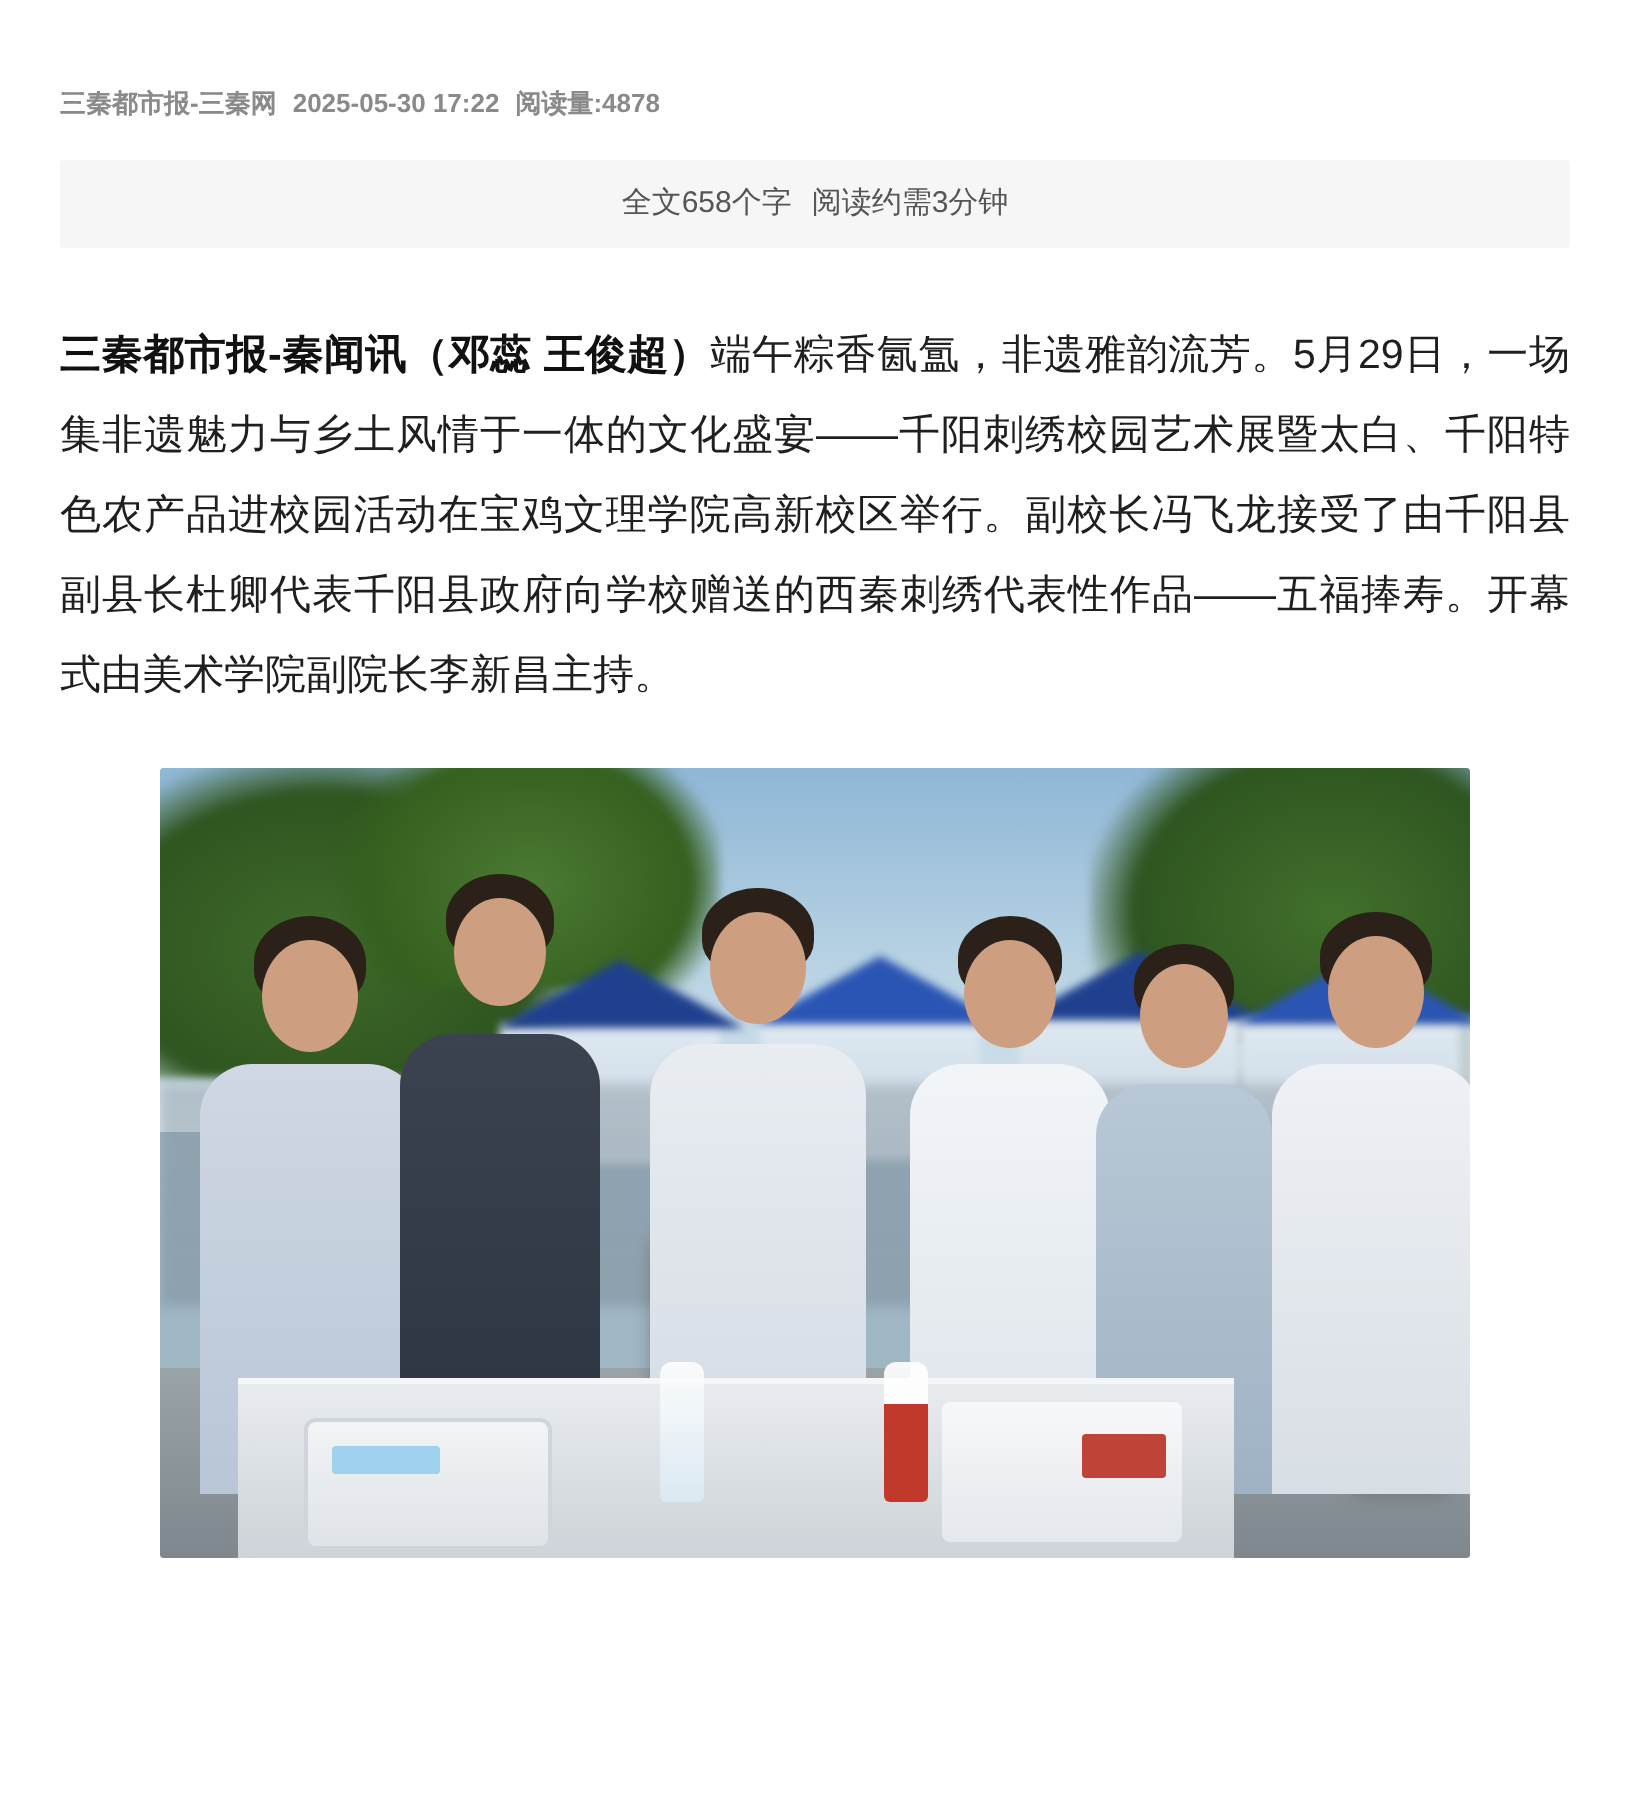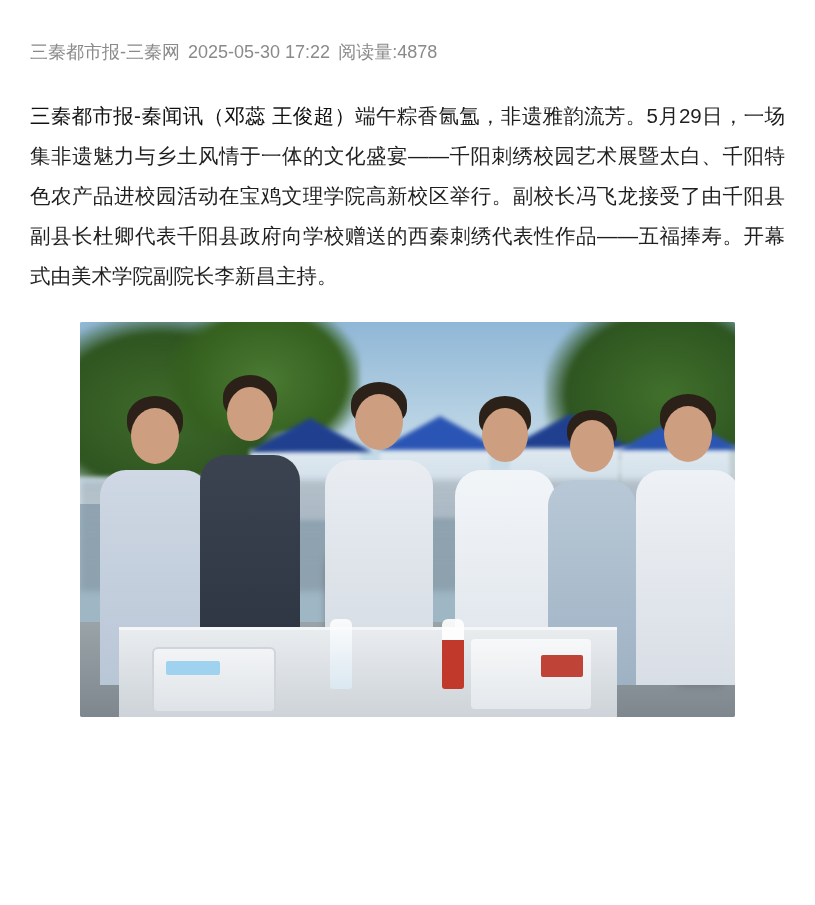--- a/index.html
+++ b/index.html
@@ -22,24 +22,25 @@
   .article-title {
     font-size: 30px;
     line-height: 48px;
     font-weight: 700;
     color: #1a1a1a;
     letter-spacing: 0.5px;
     margin: 6px 0 0 0;
   }
   .meta-line {
     margin-top: 22px;
-    font-size: 18px;
+    font-size: 13px;
     color: #8a8a8a;
     line-height: 20px;
     white-space: nowrap;
+    font-weight: bold;
   }
   .meta-line .meta-sep {
     display: inline-block;
     width: 8px;
   }
   .readbar {
     margin-top: 18px;
     background: #f6f6f6;
     height: 44px;
     line-height: 44px;
@@ -52,21 +53,21 @@
   .readbar .rb-gap { display: inline-block; width: 10px; }
   .body-text {
     margin-top: 34px;
     font-size: 20.5px;
     line-height: 40px;
     color: #1f1f1f;
     text-align: justify;
     text-justify: inter-ideograph;
   }
   .body-text .lead {
-    font-weight: 400;
+    font-weight: 700;
     color: #111111;
   }
   .figure {
     margin: 26px 0 0 0;
     display: flex;
     justify-content: center;
   }
   .photo {
     position: relative;
     width: 655px;
@@ -175,20 +176,23 @@
 </head>
 <body>
 
 <div class="page">
 
 
   <div class="meta-line">
     <span>三秦都市报-三秦网</span><span class="meta-sep"></span><span>2025-05-30 17:22</span><span class="meta-sep"></span><span>阅读量:4878</span>
   </div>
 
+  <div class="readbar">
+    <span>全文658个字</span><span class="rb-gap"></span><span>阅读约需3分钟</span>
+  </div>
 
   <div class="body-text">
     <span class="lead">三秦都市报-秦闻讯（邓蕊 王俊超）</span><span>端午粽香氤氲，非遗雅韵流芳。5月29日，一场集非遗魅力与乡土风情于一体的文化盛宴——千阳刺绣校园艺术展暨太白、千阳特色农产品进校园活动在宝鸡文理学院高新校区举行。副校长冯飞龙接受了由千阳县副县长杜卿代表千阳县政府向学校赠送的西秦刺绣代表性作品——五福捧寿。开幕式由美术学院副院长李新昌主持。</span>
   </div>
 
   <div class="figure">
     <div class="photo">
       <div class="sky"></div>
       <div class="building blur-soft"></div>
       <div class="tree-left blur-soft"></div>

